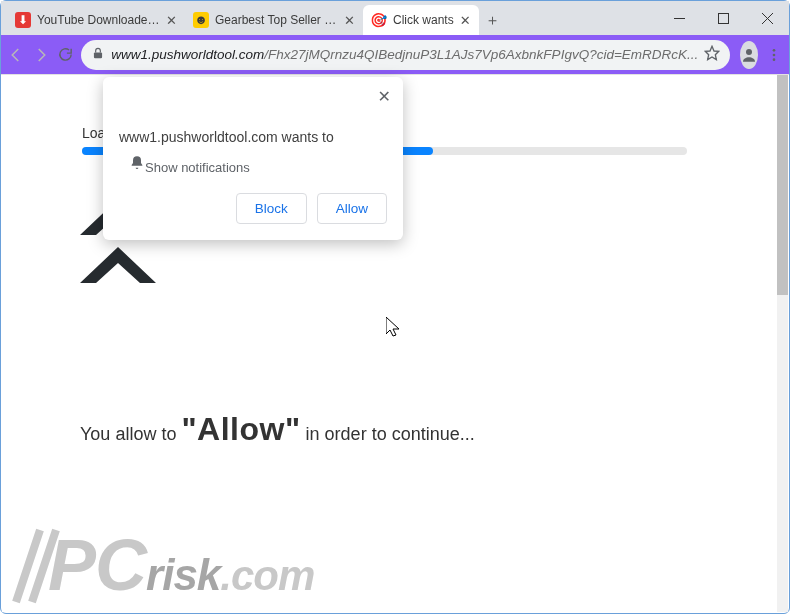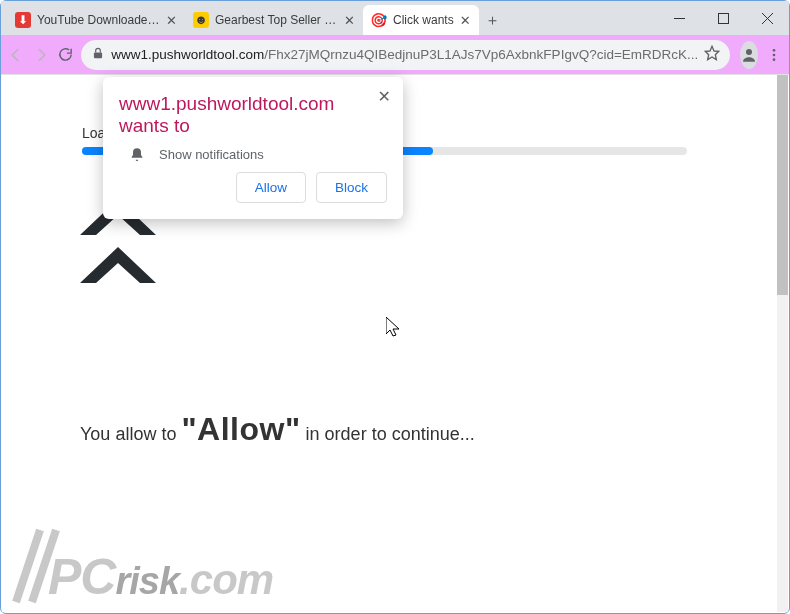--- a/index.html
+++ b/index.html
@@ -16,37 +16,37 @@
     .tab .favicon { width: 16px; height: 16px; display: flex; align-items: center; justify-content: center; flex-shrink: 0; }
     .fav-dl { background: #e53935; color: #fff; border-radius: 3px; font-size: 12px; line-height: 16px; }
     .fav-gb { background: #ffcc00; border-radius: 3px; font-size: 13px; line-height: 16px; }
     .fav-pf { font-size: 14px; }
     .newtab { width: 28px; display: flex; align-items: center; justify-content: center; font-size: 15px; color: #555; margin-top: 4px; height: 30px; }
     .win-controls { display: flex; }
     .win-btn { width: 44px; display: flex; align-items: center; justify-content: center; font-size: 13px; color: #333; }
     .win-btn svg { stroke: #333; fill: none; stroke-width: 1; }
 
     
-    .addrbar { height: 40px; background: #f0abfc; border-bottom: 1px solid #e2e2e2; display: flex; align-items: center; padding: 0 6px; gap: 6px; }
+    .addrbar { height: 40px; background: #8b5cf6; border-bottom: 1px solid #e2e2e2; display: flex; align-items: center; padding: 0 6px; gap: 6px; font-style: italic; }
     .nav-btn { width: 30px; height: 30px; display: flex; align-items: center; justify-content: center; color: #5f6368; border-radius: 50%; }
     .nav-btn.disabled { color: #b8b8b8; }
     .nav-btn svg { stroke: currentColor; fill: none; stroke-width: 2; }
     .omnibox { flex: 1; height: 30px; background: #f1f3f4; border-radius: 15px; display: flex; align-items: center; padding: 0 10px; gap: 6px; font-size: 14px; color: #202124; position: relative; }
     .lock { color: #5f6368; }
     .url { white-space: nowrap; overflow: hidden; text-overflow: ellipsis; flex: 1; font-size: 13.5px; }
     .url .domain { color: #202124; }
     .url .path { color: #6c6c6c; }
     .star { color: #5f6368; }
     .profile { width: 28px; height: 28px; border-radius: 50%; background: #dadce0; display: flex; align-items: center; justify-content: center; color: #5f6368; margin-left: 4px; }
     .menu3 { width: 30px; height: 30px; display: flex; align-items: center; justify-content: center; color: #5f6368; }
 
     
     .notif-popup { position: absolute; left: 102px; top: 76px; width: 300px; background: #fff; border-radius: 6px; box-shadow: 0 4px 16px rgba(0,0,0,0.25); padding: 16px; z-index: 100; }
-    .notif-head { font-size: 19px; color: #be185d; margin-bottom: 10px; }
-    .notif-row { display: flex; align-items: flex-start; gap: 14px; padding-left: 10px; margin-bottom: 5px; }
+    .notif-head { font-size: 14px; color: #404040; margin-bottom: 10px; margin-top: 36px; }
+    .notif-row { display: flex; align-items: flex-end; padding-left: 10px; margin-bottom: 18px; }
     .notif-bell { color: #5f6368; }
     .notif-label { font-size: 13px; color: #5f6368; }
     .notif-close { position: absolute; top: 10px; right: 12px; font-size: 16px; color: #5f6368; }
     .notif-actions { display: flex; justify-content: flex-end; gap: 10px; }
     .notif-btn { border: 1px solid #dadce0; background: #fff; color: #1a73e8; font-size: 13.5px; padding: 7px 18px; border-radius: 4px; cursor: default; }
 
     
     .viewport { position: absolute; top: 74px; left: 1px; right: 12px; bottom: 1px; background: #fff; }
     .loading-row { position: absolute; top: 50px; left: 80px; right: 90px; }
     .loading-text { font-size: 14px; color: #333; }
@@ -54,22 +54,22 @@
     .progress-fill { position: absolute; left: 0; top: 0; bottom: 0; width: 58%; background: #0a84ff; border-radius: 4px; }
 
     .arrows { position: absolute; top: 124px; left: 78px; }
     .arrows svg { display: block; }
 
     .msg { position: absolute; top: 336px; left: 78px; font-size: 18px; color: #333; font-family: Arial, sans-serif; }
     .msg .allow-big { font-size: 32px; font-weight: 700; letter-spacing: 0.5px; }
 
     
     .watermark { position: absolute; left: 18px; bottom: 6px; font-family: Arial, sans-serif; font-style: italic; font-weight: 700; font-size: 54px; color: #c8c8c8; letter-spacing: -1px; user-select: none; }
-    .watermark .leadP { font-size: 50px; }
-    .watermark .risk { color: #a6a6a6; font-size: 38px; font-style: italic; }
+    .watermark .leadP { font-size: 72px; }
+    .watermark .risk { color: #a6a6a6; font-size: 44px; font-style: italic; }
     .watermark .com { font-size: 42px; font-style: italic; }
     .wm-slashes { position: absolute; left: 4px; bottom: 0; }
 
     
     .vscroll { position: absolute; right: 1px; top: 74px; bottom: 1px; width: 11px; background: #f1f1f1; }
     .vthumb { position: absolute; top: 0; left: 0; right: 0; height: 220px; background: #c1c1c1; }
 
     
     .cursor { position: absolute; left: 385px; top: 316px; z-index: 200; pointer-events: none; }
   </style>
@@ -205,22 +205,22 @@
     <div class="notif-row">
       <span class="notif-bell">
         <svg width="16" height="16" viewBox="0 0 24 24" fill="#5f6368">
             <path d="M12 2a6 6 0 0 0-6 6v4l-2 3v1h16v-1l-2-3V8a6 6 0 0 0-6-6z"></path>
             <path d="M10 19a2 2 0 0 0 4 0"></path>
           </svg>
       </span>
       <span class="notif-label">Show notifications</span>
     </div>
     <div class="notif-actions">
+      <button class="notif-btn">Block</button>
       <button class="notif-btn">Allow</button>
-      <button class="notif-btn">Block</button>
     </div>
   </div>
 
   <svg class="cursor" width="16" height="22">
     <polygon points="0,0 0,17 4,13 7,19 10,18 7,12 13,12" fill="#fff" stroke="#000" stroke-width="1"></polygon>
   </svg>
 
 </div>
 
 </body></html>

